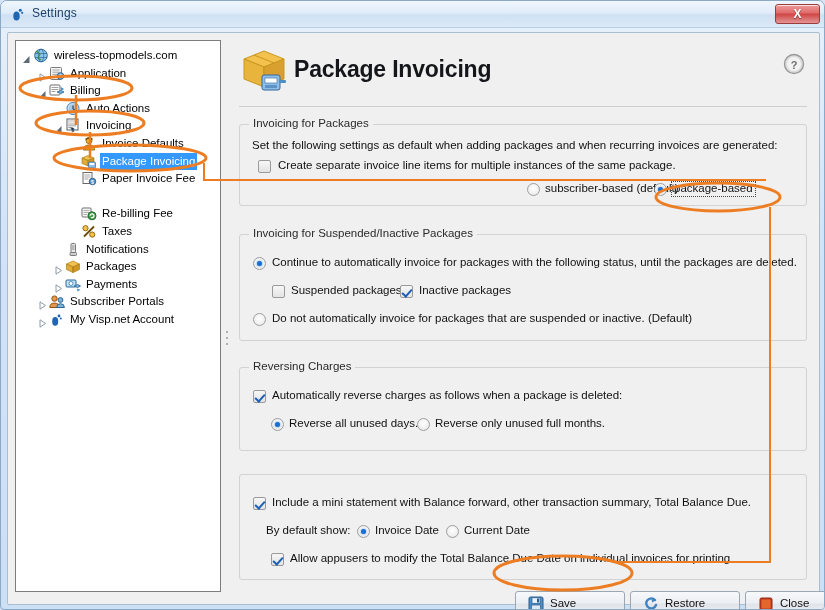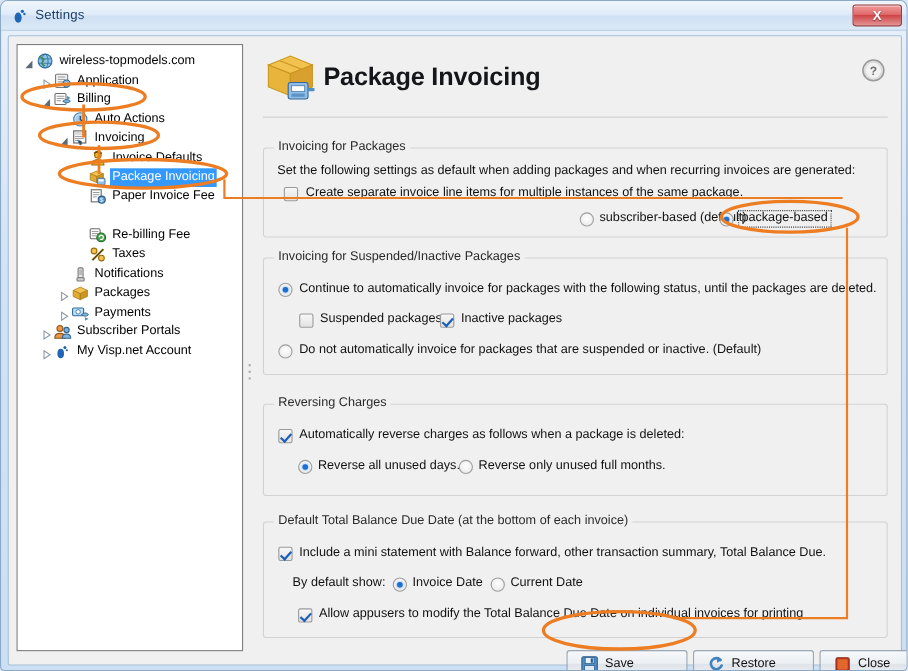--- a/index.html
+++ b/index.html
@@ -427,21 +427,21 @@
         <span id="help-icon">
           <svg width="22" height="22" viewBox="0 0 22 22">
             <circle cx="11" cy="11" r="9.5" fill="#dcdcdc" stroke="#9a9a9a" stroke-width="1.4"></circle>
             <circle cx="11" cy="11" r="7" fill="#f2f2f2"></circle>
             <text x="11" y="15.5" font-family="Liberation Sans, sans-serif" font-size="11" font-weight="bold" fill="#6f6f6f" text-anchor="middle">?</text>
           </svg>
         </span>
       </div>
       <div id="head-rule"></div>
 
-      <div class="group" style="left:7px; top:84px; width:568px; height:82px;margin-top:10px;">
+      <div class="group" style="left:7px; top:84px; width:568px; height:82px;">
         <span class="gtitle">Invoicing for Packages</span>
 
         <span class="ctext" style="left:12px; top:14px;">Set the following settings as default when adding packages and when recurring invoices are generated:</span>
 
         <span class="cb" style="left:18px; top:35px;"></span>
         <span class="ctext" style="left:38px; top:34px;">Create separate invoice line items for multiple instances of the same package.</span>
 
 
         <span class="rb" style="left:287px; top:58px;"></span>
         <span class="ctext" style="left:305px; top:57px;">subscriber-based (default)</span>
@@ -474,21 +474,20 @@
         <span class="ctext" style="left:32px; top:21px;">Automatically reverse charges as follows when a package is deleted:</span>
 
         <span class="rb checked" style="left:31px; top:50px;"></span>
         <span class="ctext" style="left:49px; top:49px;">Reverse all unused days.</span>
 
         <span class="rb" style="left:177px; top:50px;"></span>
         <span class="ctext" style="left:195px; top:49px;">Reverse only unused full months.</span>
       </div>
 
       <div class="group" style="left:7px; top:434px; width:568px; height:106px;">
-        <span class="gtitle">Default Total Balance Due Date (at the bottom of each invoice)</span>
 
         <span class="cb checked" style="left:13px; top:22px;"></span>
         <span class="ctext" style="left:32px; top:21px;">Include a mini statement with Balance forward, other transaction summary, Total Balance Due.</span>
 
         <span class="ctext" style="left:26px; top:49px;">By default show:</span>
 
         <span class="rb checked" style="left:117px; top:50px;"></span>
         <span class="ctext" style="left:135px; top:49px;">Invoice Date</span>
 
         <span class="rb" style="left:206px; top:50px;"></span>

